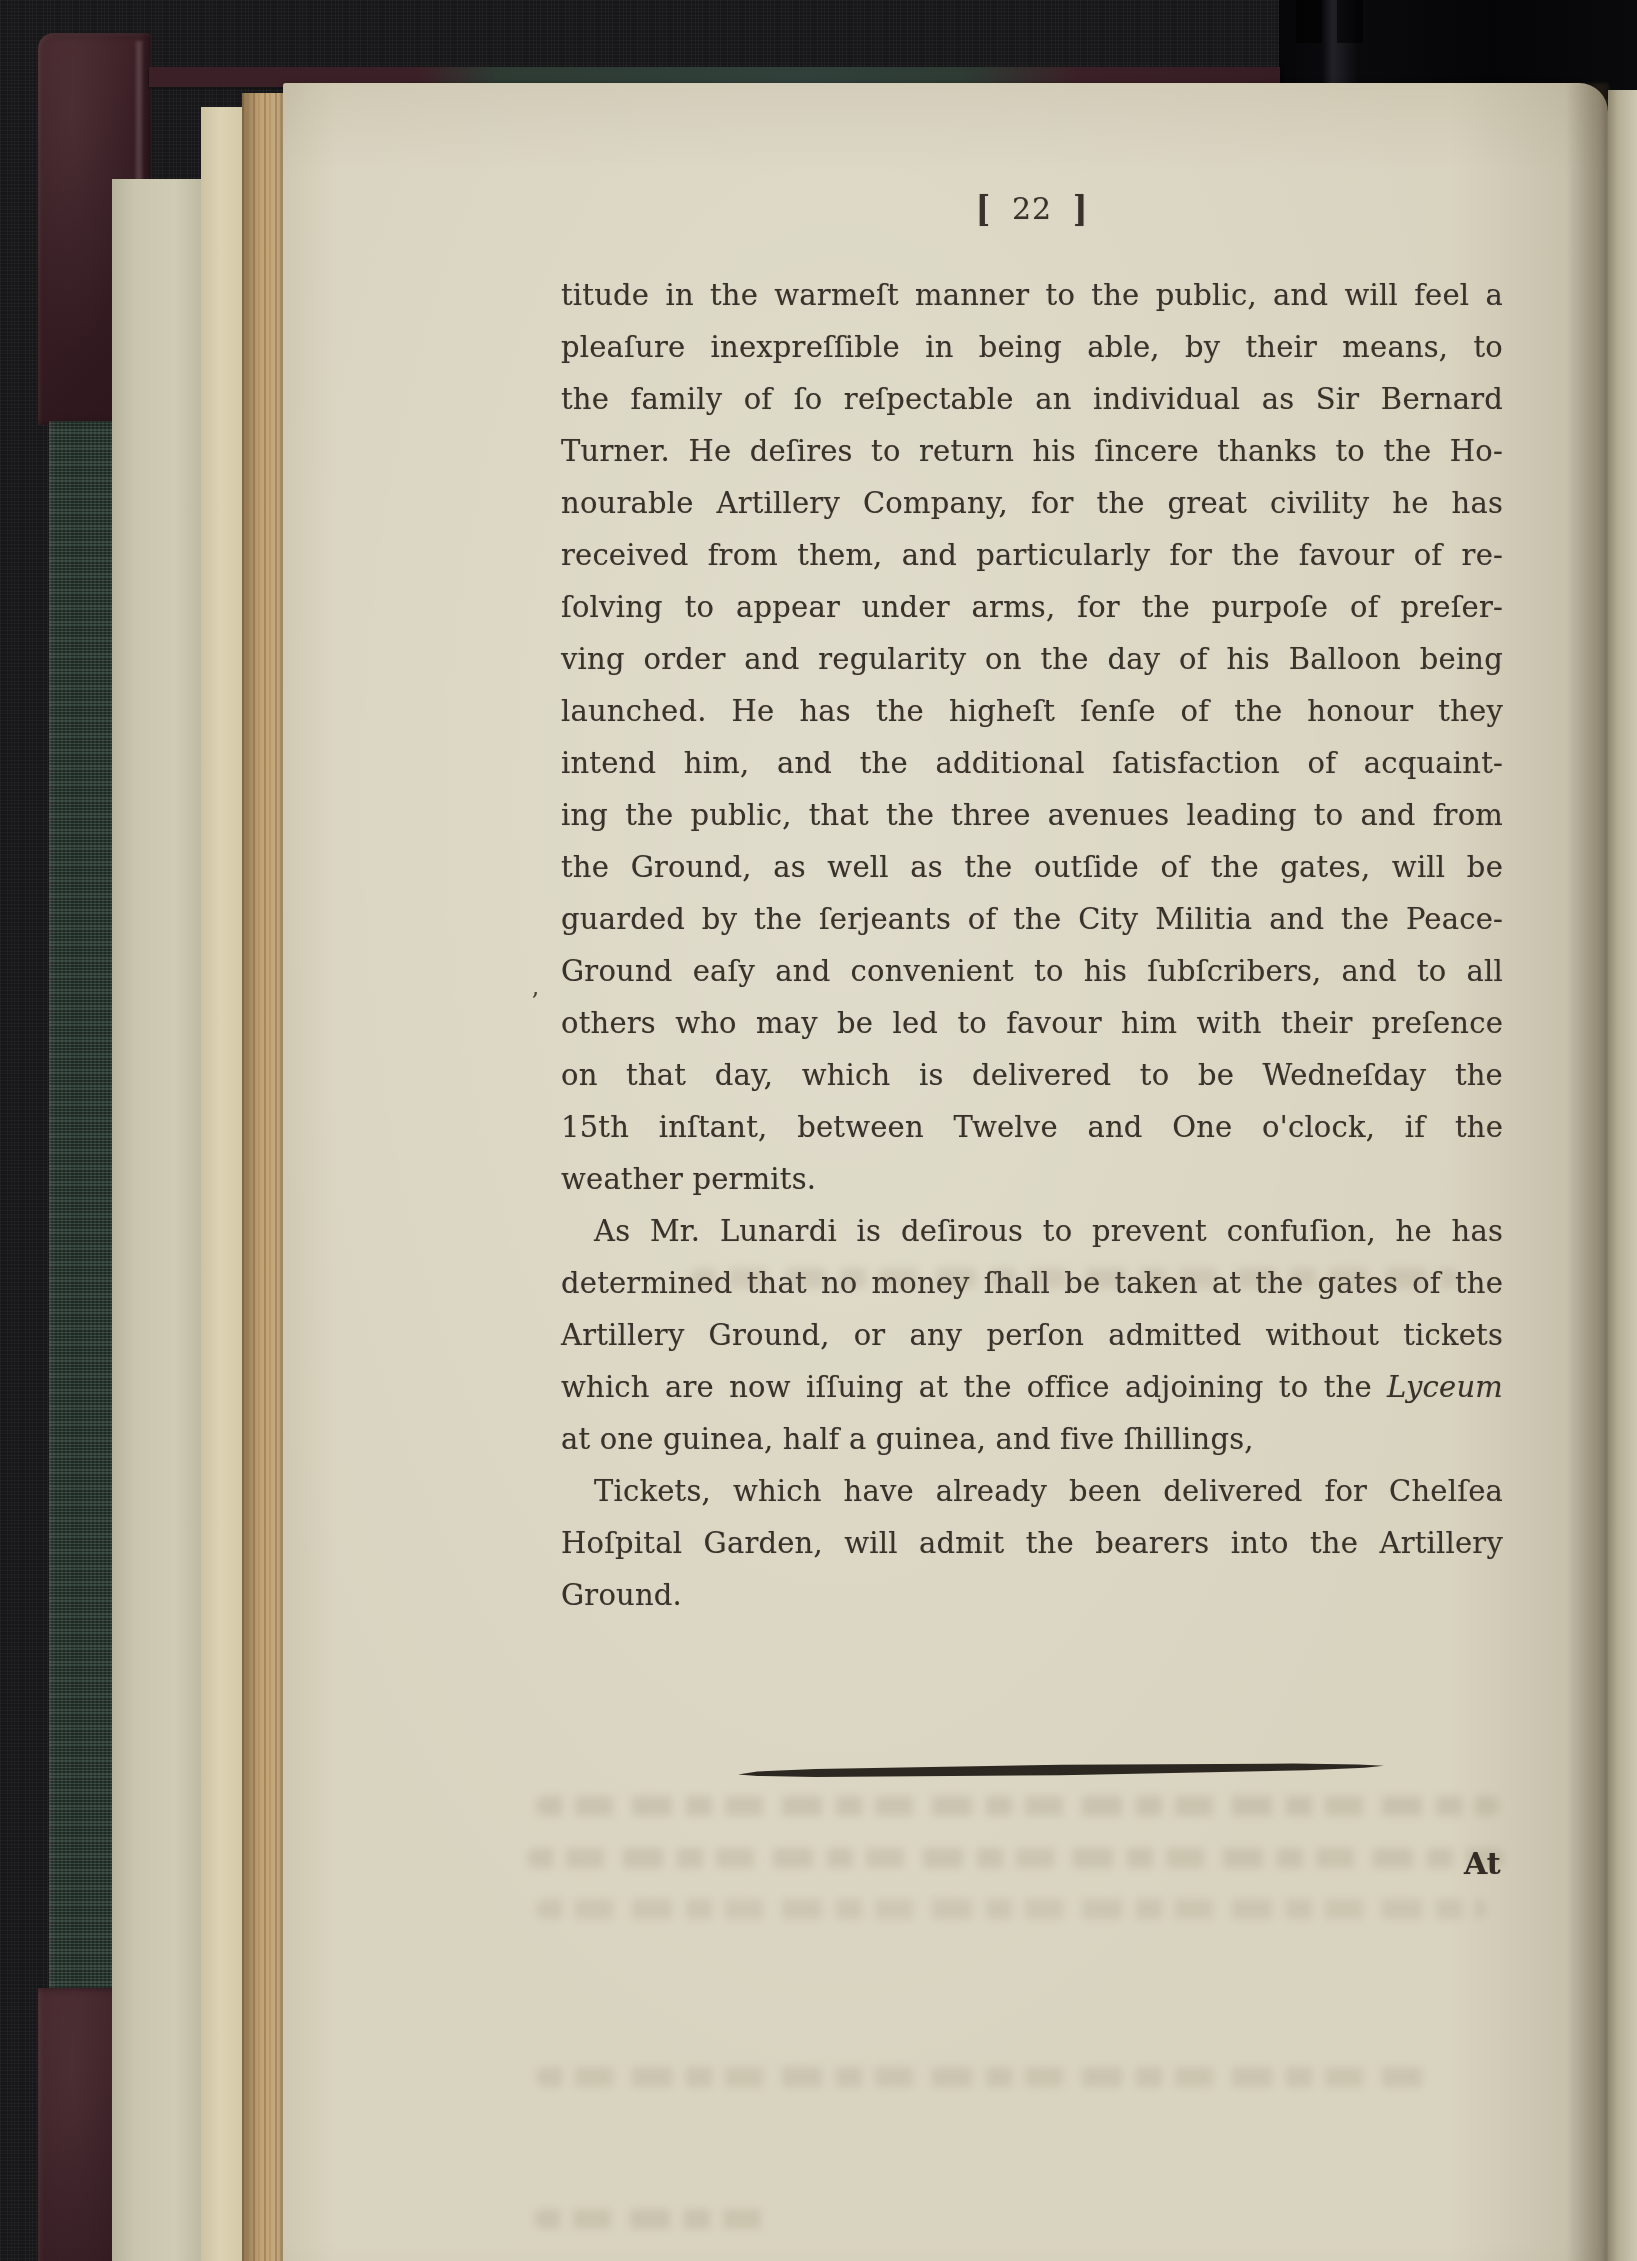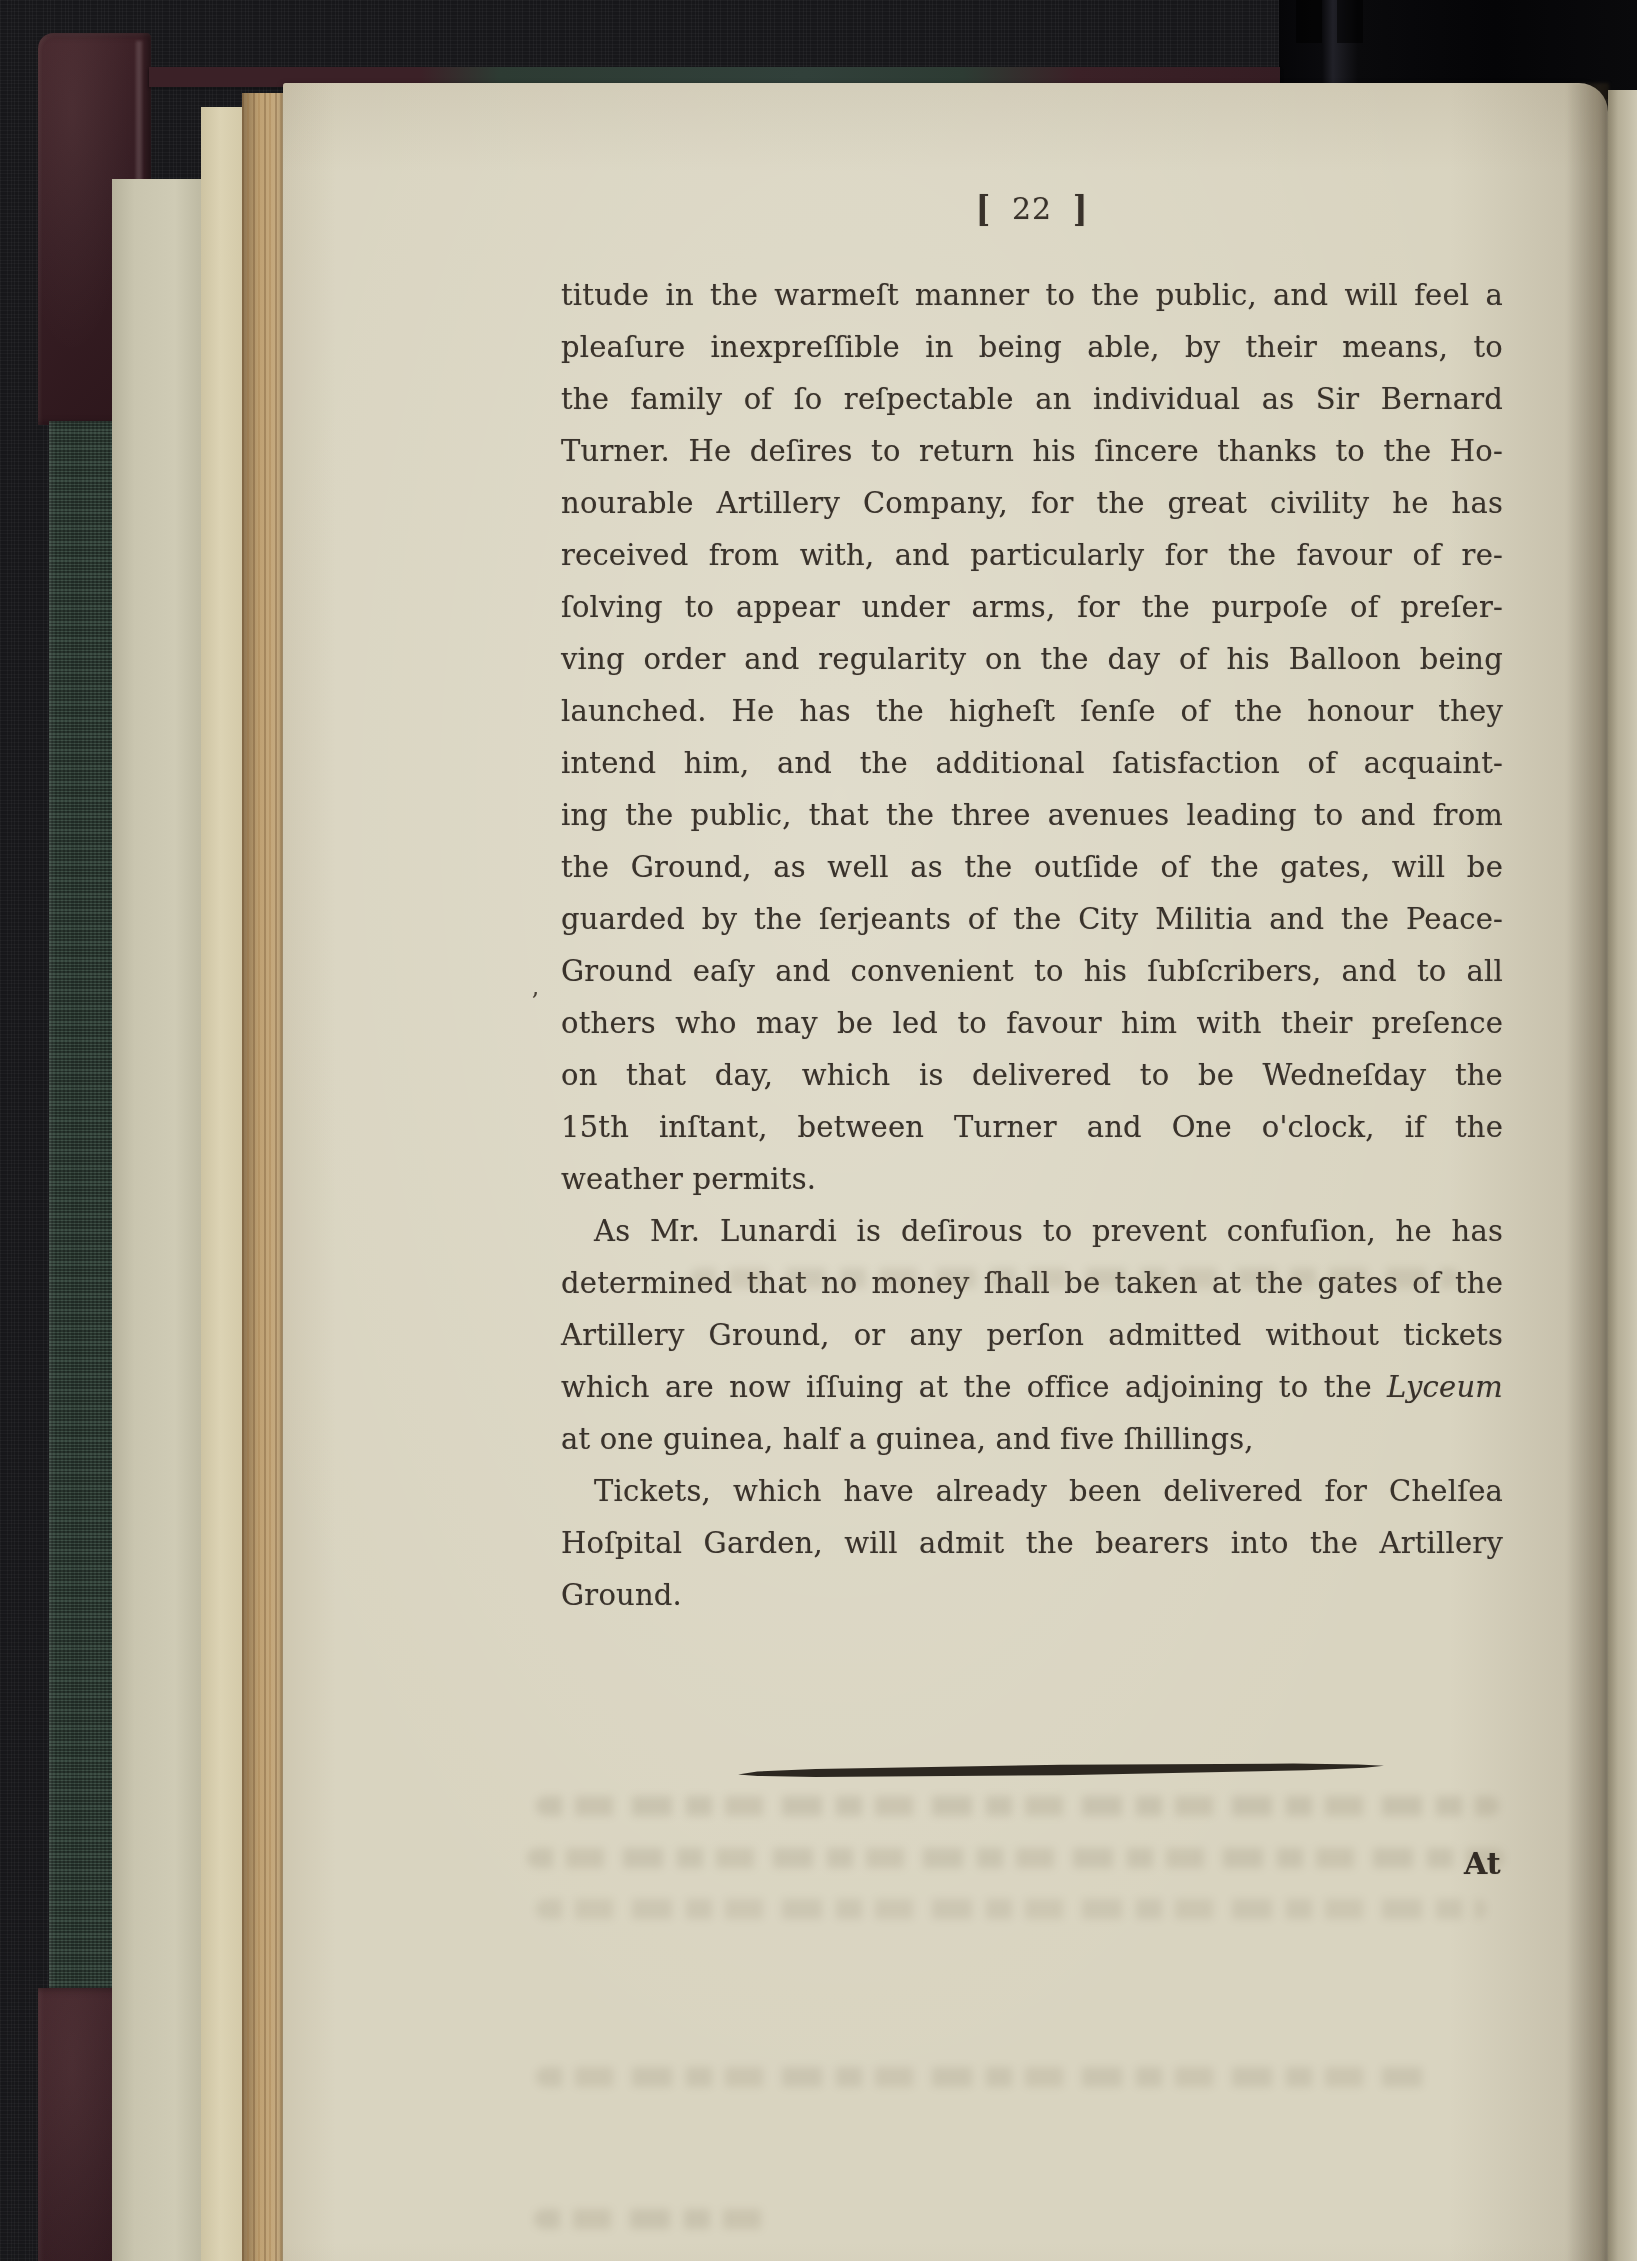--- a/index.html
+++ b/index.html
@@ -137,32 +137,32 @@
     <div class="abs" id="page-header">
       <span class="bracket">[</span><span class="pageno">22</span><span class="bracket">]</span>
     </div>
 
     <div class="abs" id="text-block">
         <div class="line"><span>titude in the warmeſt manner to the public, and will feel a</span></div>
         <div class="line"><span>pleaſure inexpreſſible in being able, by their means, to</span></div>
         <div class="line"><span>the family of ſo reſpectable an individual as Sir Bernard</span></div>
         <div class="line"><span>Turner. He deſires to return his ſincere thanks to the Ho-</span></div>
         <div class="line"><span>nourable Artillery Company, for the great civility he has</span></div>
-        <div class="line"><span>received from with, and particularly for the favour of re-</span></div>
+        <div class="line"><span>received from them, and particularly for the favour of re-</span></div>
         <div class="line"><span>ſolving to appear under arms, for the purpoſe of preſer-</span></div>
         <div class="line"><span>ving order and regularity on the day of his Balloon being</span></div>
         <div class="line"><span>launched. He has the higheſt ſenſe of the honour they</span></div>
         <div class="line"><span>intend him, and the additional ſatisfaction of acquaint-</span></div>
         <div class="line"><span>ing the public, that the three avenues leading to and from</span></div>
         <div class="line"><span>the Ground, as well as the outſide of the gates, will be</span></div>
         <div class="line"><span>guarded by the ſerjeants of the City Militia and the Peace-</span></div>
         <div class="line"><span>Ground eaſy and convenient to his ſubſcribers, and to all</span></div>
         <div class="line"><span>others who may be led to favour him with their preſence</span></div>
         <div class="line"><span>on that day, which is delivered to be Wedneſday the</span></div>
-        <div class="line"><span>15th inſtant, between Turner and One o'clock, if the</span></div>
+        <div class="line"><span>15th inſtant, between Twelve and One o'clock, if the</span></div>
         <div class="line last"><span>weather permits.</span></div>
         <div class="line indent"><span>As Mr. Lunardi is deſirous to prevent confuſion, he has</span></div>
         <div class="line"><span>determined that no money ſhall be taken at the gates of the</span></div>
         <div class="line"><span>Artillery Ground, or any perſon admitted without tickets</span></div>
         <div class="line"><span>which are now iſſuing at the office adjoining to the </span><i>Lyceum</i></div>
         <div class="line last"><span>at one guinea, half a guinea, and five ſhillings,</span></div>
         <div class="line indent"><span>Tickets, which have already been delivered for Chelſea</span></div>
         <div class="line"><span>Hoſpital Garden, will admit the bearers into the Artillery</span></div>
         <div class="line last"><span>Ground.</span></div>
       </div>

